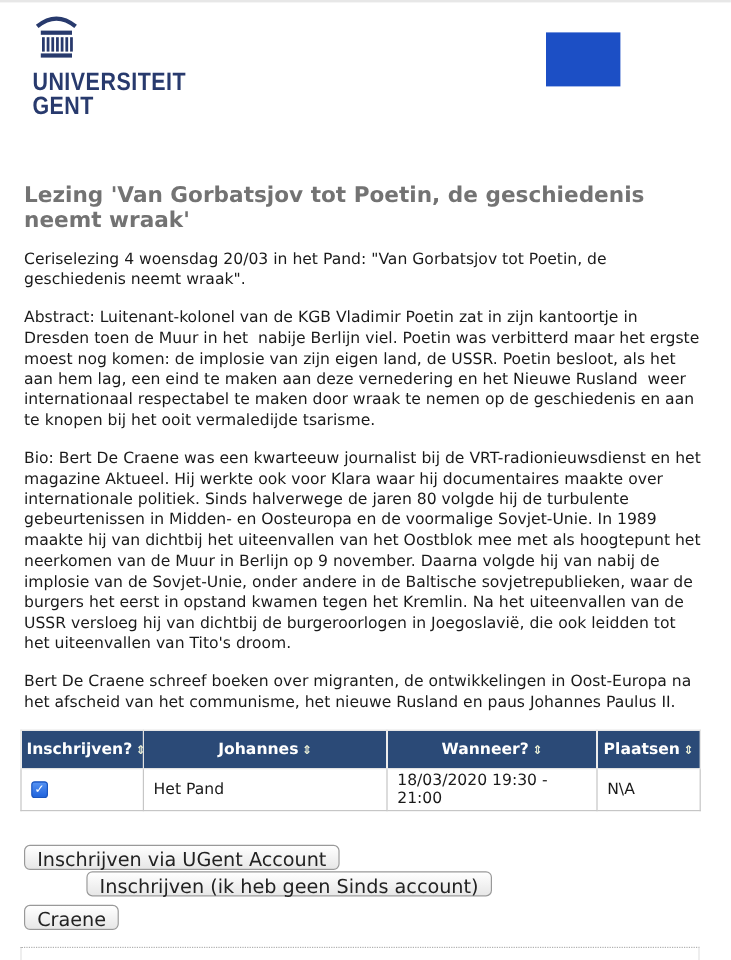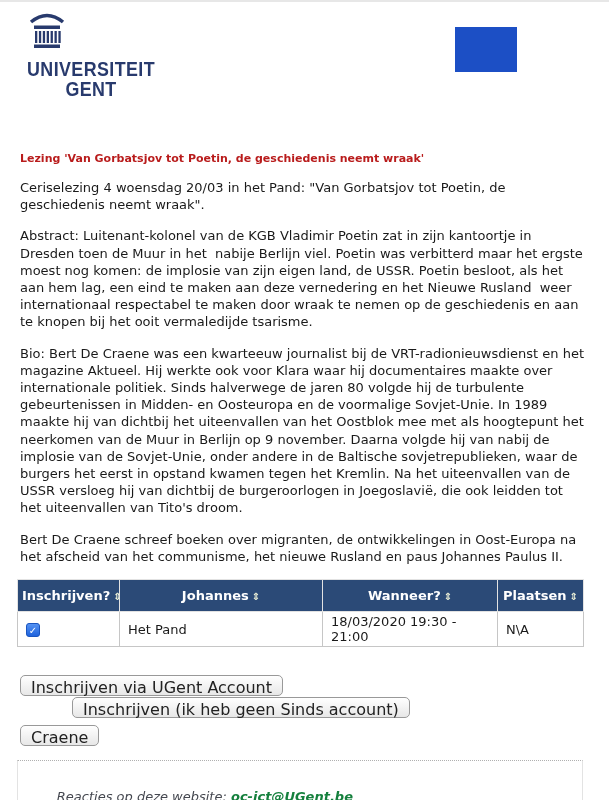--- a/index.html
+++ b/index.html
@@ -7,42 +7,42 @@
   body {
     width: 609px; height: 800px; overflow: hidden;
     background: #ffffff;
     font-family: "DejaVu Sans", sans-serif;
     color: #1a1a1a;
     border-top: 2px solid #e7e7e7;
   }
   .page { position: relative; width: 609px; height: 798px; }
 
   
-  header { position: relative; height: 128px; text-align: center; }
+  header { position: relative; height: 128px; }
   .logo { position: absolute; left: 27px; top: 6px; }
   .logo svg { display: block; }
   .logo-text {
     margin-top: 7px;
     font-family: "Liberation Sans", sans-serif;
     font-weight: bold;
     font-size: 21px; line-height: 20px;
     letter-spacing: 0.5px;
     color: #283a6d;
     transform: scaleX(0.85); transform-origin: left top;
   }
   .logo-text span { display: block; }
   .banner {
     position: absolute; left: 455px; top: 25px;
     width: 62px; height: 45px; background: #1c4fc5;
   }
 
   
   main { padding: 0 23px 0 20px; }
   h1 {
-    font-size: 11px; font-weight: bold; color: #b91c1c;
+    font-size: 18px; font-weight: bold; color: #737373;
     margin: 22px 0 14px 0;
   }
   p {
     font-size: 13px; line-height: 17.2px;
     margin: 0 0 14px 0;
     white-space: pre-wrap;
   }
 
   
   table {

